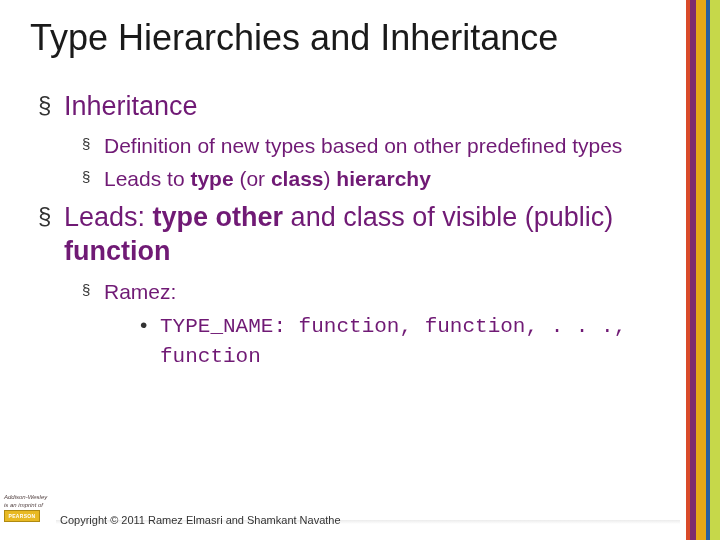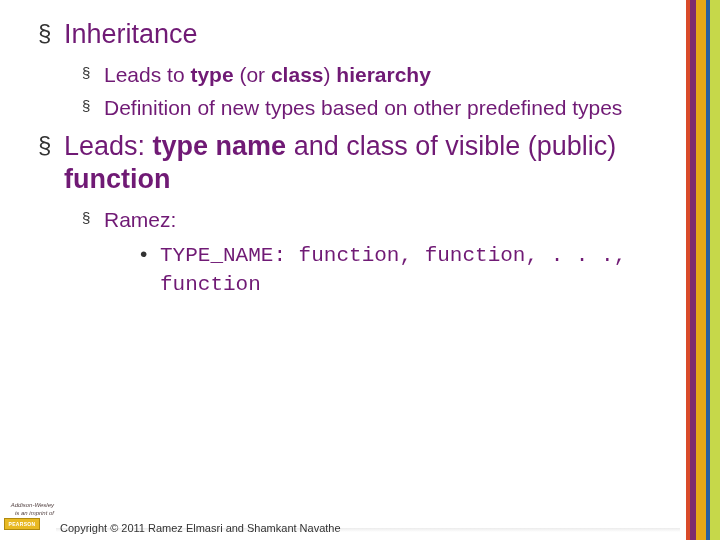--- a/index.html
+++ b/index.html
@@ -92,24 +92,23 @@
     left: 36px;
     top: 0;
     font-size: 21px;
     color: #333;
   }
   .b { font-weight: 700; }
   .mono { font-family: "Courier New", Courier, monospace; margin-top: 40px; }
   .footer {
     position: absolute;
     left: 0;
-    bottom: 0;
+    bottom: 8px;
     width: 100%;
     height: 40px;
-    text-align: right;
   }
   .logo-block {
     position: absolute;
     left: 4px;
     bottom: 4px;
     width: 50px;
     height: 34px;
   }
   .aw-text {
     font-size: 6px;
@@ -156,36 +155,37 @@
 <div class="slide">
 
   <div class="accent-bar">
     <div class="accent-col ac1"></div>
     <div class="accent-col ac2"></div>
     <div class="accent-col ac3"></div>
     <div class="accent-col ac4"></div>
     <div class="accent-col ac5"></div>
   </div>
 
+  <h1 class="title">Type Hierarchies and Inheritance</h1>
 
   <div class="content">
     <ul class="lvl1">
       <li>
         <span>Inheritance</span>
         <ul class="lvl2">
           <li>
-            <span>Leads to </span><span class="b">type</span><span> (or </span><span class="b">class</span><span>) </span><span class="b">hierarchy</span>
+            <span>Definition of new types based on other predefined types</span>
           </li>
           <li>
-            <span>Definition of new types based on other predefined types</span>
+            <span>Leads to </span><span class="b">type</span><span> (or </span><span class="b">class</span><span>) </span><span class="b">hierarchy</span>
           </li>
         </ul>
       </li>
       <li>
-        <span>Leads: </span><span class="b">type name</span><span> and class of visible (public) </span><span class="b">function</span>
+        <span>Leads: </span><span class="b">type other</span><span> and class of visible (public) </span><span class="b">function</span>
         <ul class="lvl2">
           <li>
             <span>Ramez:</span>
             <ul class="lvl3">
               <li>
                 <span class="mono">TYPE_NAME: function, function, . . ., function</span>
               </li>
             </ul>
           </li>
         </ul>

